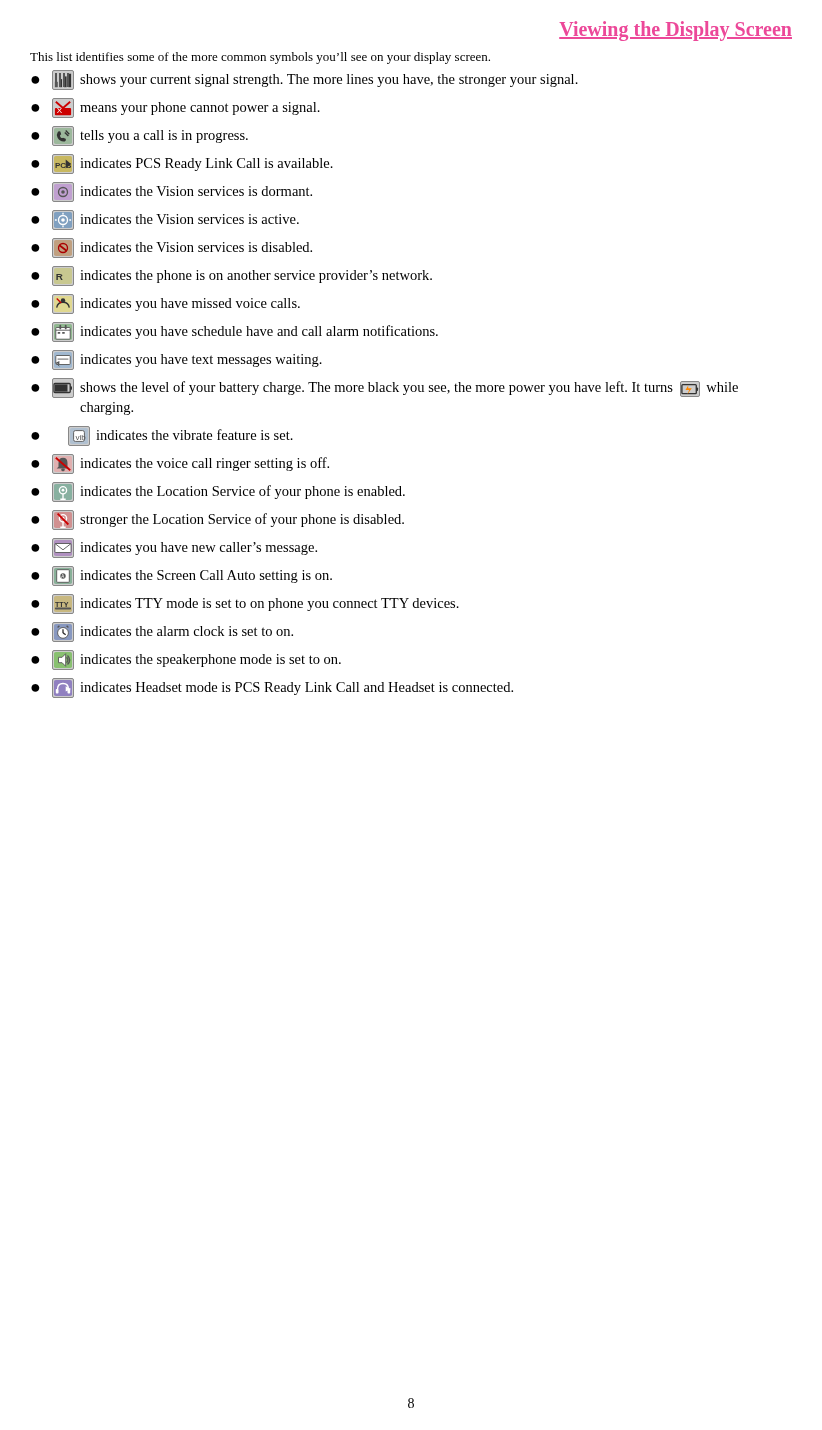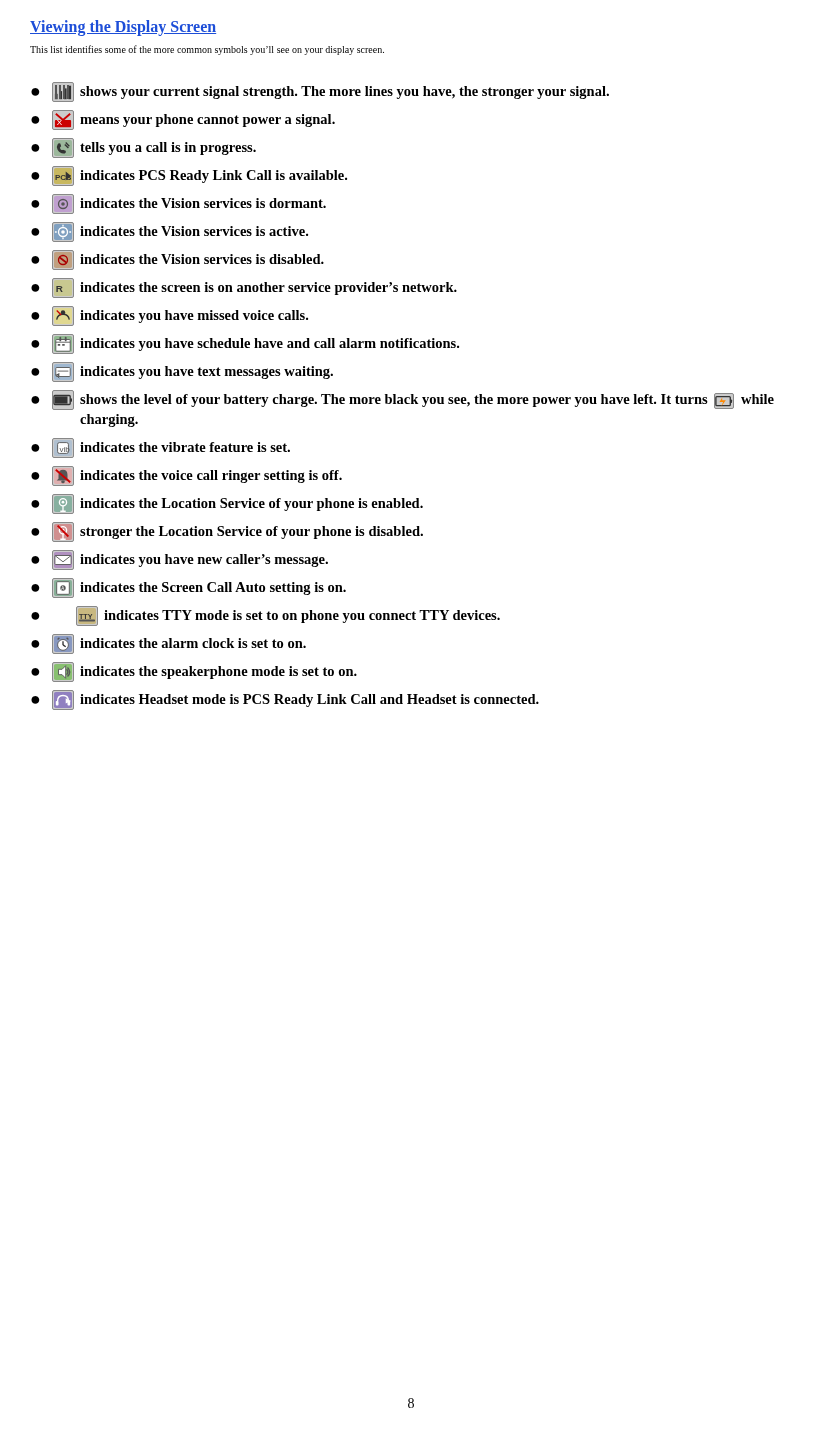--- a/index.html
+++ b/index.html
@@ -7,29 +7,30 @@
       background: #fff;
       font-family: Times New Roman, serif;
       font-size: 15px;
       color: #000;
       width: 822px;
       min-height: 1430px;
       padding: 18px 30px 40px 30px;
       position: relative;
     }
     h1 {
-      font-size: 16px;
+      font-size: 20px;
       font-weight: bold;
-      color: #1d4ed8;
+      color: #ec4899;
       text-decoration: underline;
       margin-bottom: 8px;
+      text-align: right;
     }
     .intro {
-      font-size: 10px;
-      margin-bottom: 26px;
+      font-size: 13px;
+      margin-bottom: 4px;
     }
     ul {
       list-style: none;
       padding: 0;
       margin: 0;
     }
     li {
       display: flex;
       align-items: flex-start;
       margin-bottom: 7px;
@@ -54,21 +55,20 @@
       margin-top: 1px;
       background: #ccc;
       border: 1px solid #888;
       border-radius: 2px;
       position: relative;
       overflow: hidden;
       flex-shrink: 0;
     }
     li .text {
       flex: 1;
-      font-weight: bold;
     }
     .page-number {
       text-align: center;
       position: absolute;
       bottom: 18px;
       width: calc(100% - 60px);
       font-size: 14px;
     }
 
     
@@ -113,39 +113,39 @@
       background: #c8d8c8;
     }
     .icon-text-msg {
       background: #d8e0e8;
     }
     .icon-battery {
       background: #e0e0c0;
     }
     .icon-vibrate {
       background: #d0d8e0;
+      margin-left: 16px;
     }
     .icon-ringer-off {
       background: #e8d0d0;
     }
     .icon-location-on {
       background: #c8d8d0;
     }
     .icon-location-off {
       background: #e0c8c8;
     }
     .icon-caller-msg {
       background: #d8d0e8;
     }
     .icon-screen-call {
       background: #d0e0d8;
     }
     .icon-tty {
       background: #e0d8c8;
-      margin-left: 24px;
     }
     .icon-alarm {
       background: #c8d0e0;
     }
     .icon-speaker {
       background: #d8e8d0;
     }
     .icon-headset {
       background: #d0c8e8;
     }
@@ -266,21 +266,21 @@
   </li>
 
   <li>
     <span class="bullet">●</span>
     <span class="icon icon-roaming">
       <svg viewBox="0 0 22 20" xmlns="http://www.w3.org/2000/svg">
         <rect x="1" y="1" width="20" height="18" fill="#c8c890" rx="2"></rect>
         <text x="3" y="14" font-size="11" fill="#333" font-family="sans-serif" font-weight="bold">R</text>
       </svg>
     </span>
-    <span class="text"> indicates the screen is on another service provider’s network.</span>
+    <span class="text"> indicates the phone is on another service provider’s network.</span>
   </li>
 
   <li>
     <span class="bullet">●</span>
     <span class="icon icon-missed">
       <svg viewBox="0 0 22 20" xmlns="http://www.w3.org/2000/svg">
         <rect x="1" y="1" width="20" height="18" fill="#e0d890" rx="2"></rect>
         <path d="M4 14 Q5 8 11 8 Q17 8 18 14" fill="none" stroke="#333" stroke-width="1.5"></path>
         <circle cx="11" cy="6" r="2.5" fill="#333"></circle>
         <line x1="4" y1="4" x2="9" y2="9" stroke="#c00" stroke-width="1.5"></line>

